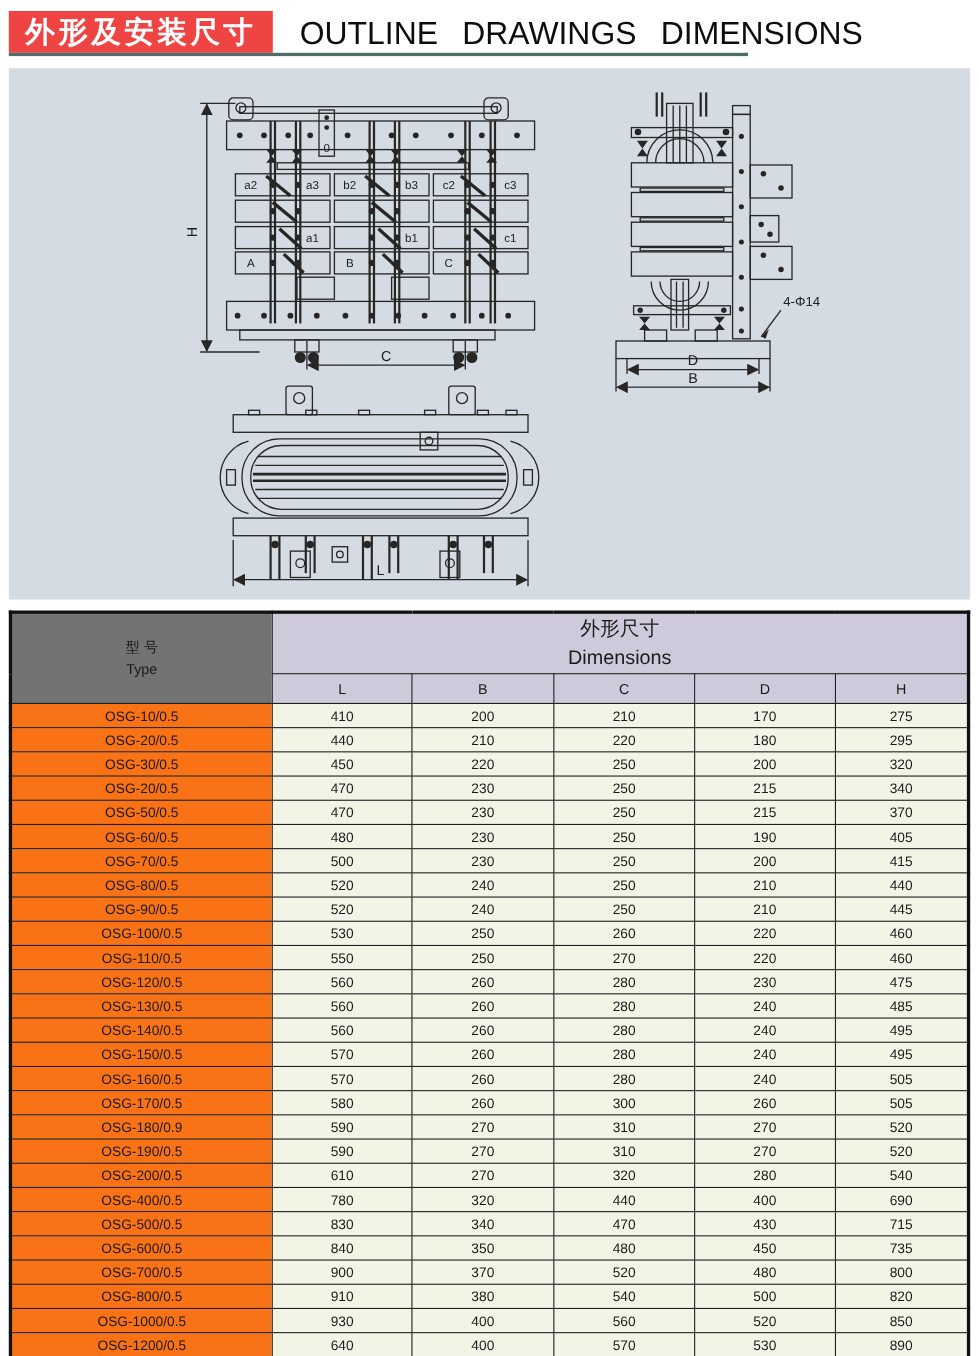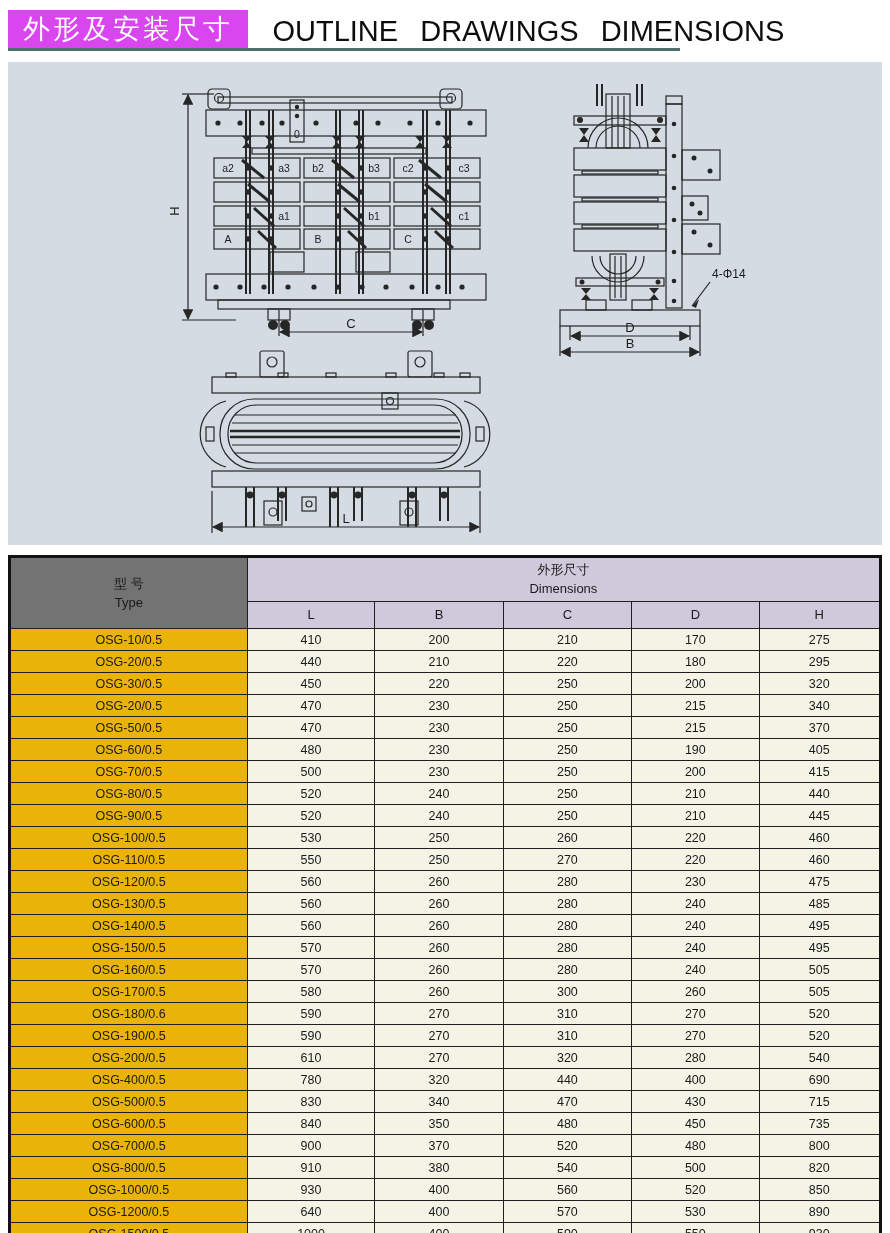--- a/index.html
+++ b/index.html
@@ -9,22 +9,22 @@
     font-family:"Liberation Sans", sans-serif;
     position:relative;
     -webkit-font-smoothing:antialiased;
   }
   
   .page-header{position:absolute;left:8px;top:10px;width:874px;height:42px;}
   .title-zh{
     display:inline-flex;align-items:center;justify-content:center;
     box-sizing:border-box;
     width:240px;height:38px;
-    background:#d946ef;
-    color:#ffffff;font-size:27px;font-weight:normal;letter-spacing:3px;
+    background:#ef4444;
+    color:#ffffff;font-size:27px;font-weight:bold;letter-spacing:3px;
     vertical-align:top;
   }
   .title-en{
     display:inline-block;
     margin-left:20px;margin-top:5px;
     color:#0d0d0d;font-size:29px;font-weight:500;
     letter-spacing:0px;word-spacing:14px;
     vertical-align:top;
   }
   .title-underline{
@@ -47,23 +47,23 @@
     border-collapse:collapse;table-layout:fixed;width:874px;
     border:3px solid #111111;
     font-size:12.5px;color:#1a1a1a;
   }
   table.dims th, table.dims td{
     border:1.5px solid #1f1f1f;
     text-align:center;vertical-align:middle;
     padding:0;font-weight:normal;
   }
   th.h-type{background:#737373;width:237px;height:70px;font-size:13px;line-height:1.5;}
-  th.h-dims{background:#cfc9dc;height:42px;font-size:13px;line-height:1.5;}
+  th.h-dims{background:#cfc9dc;height:42px;font-size:18px;line-height:1.5;}
   th.h-col{background:#cfc9dc;height:26px;font-size:13px;}
-  td.type-cell{background:#eab308;height:21px;}
+  td.type-cell{background:#f97316;height:21px;}
   td.value-cell{background:#f4f4e6;height:21px;}
 </style>
 </head>
 <body>
 
 <div class="page-header">
   <div class="title-zh">外形及安装尺寸</div>
   <div class="title-en">OUTLINE  DRAWINGS  DIMENSIONS</div>
 </div>
 <div class="title-underline"></div>
@@ -577,21 +577,21 @@
         </tr>
         <tr>
           <td class="type-cell">OSG-170/0.5</td>
           <td class="value-cell">580</td>
           <td class="value-cell">260</td>
           <td class="value-cell">300</td>
           <td class="value-cell">260</td>
           <td class="value-cell">505</td>
         </tr>
         <tr>
-          <td class="type-cell">OSG-180/0.6</td>
+          <td class="type-cell">OSG-180/0.9</td>
           <td class="value-cell">590</td>
           <td class="value-cell">270</td>
           <td class="value-cell">310</td>
           <td class="value-cell">270</td>
           <td class="value-cell">520</td>
         </tr>
         <tr>
           <td class="type-cell">OSG-190/0.5</td>
           <td class="value-cell">590</td>
           <td class="value-cell">270</td>

